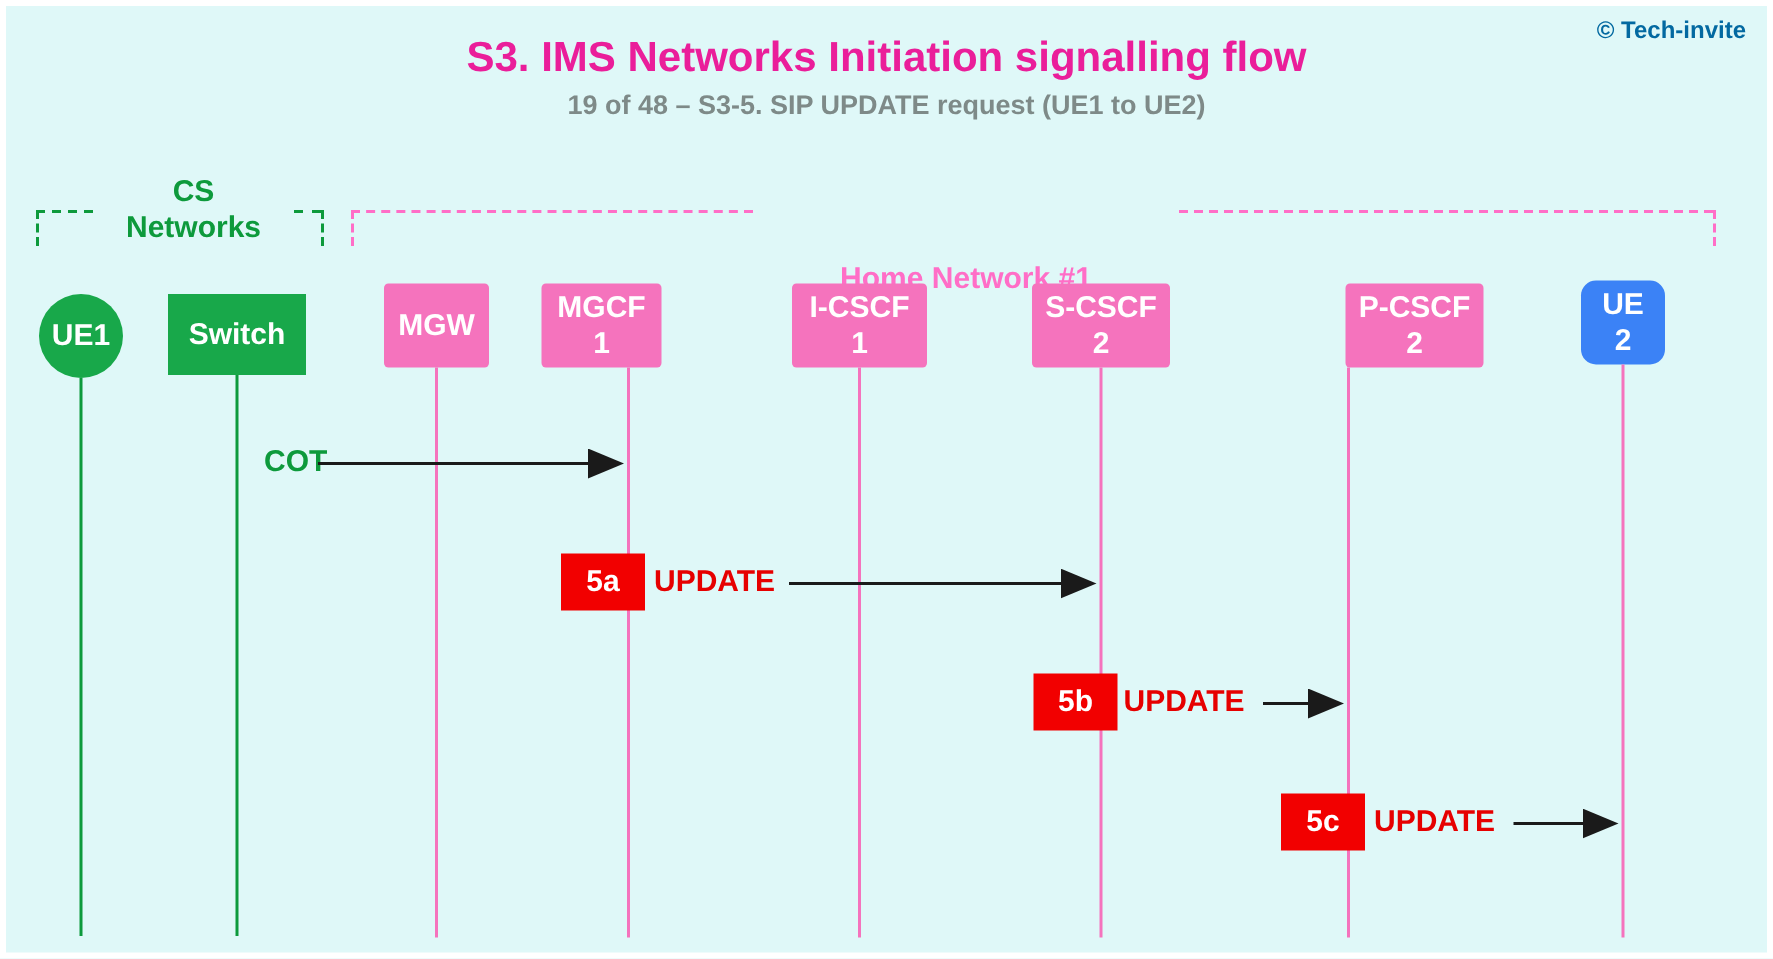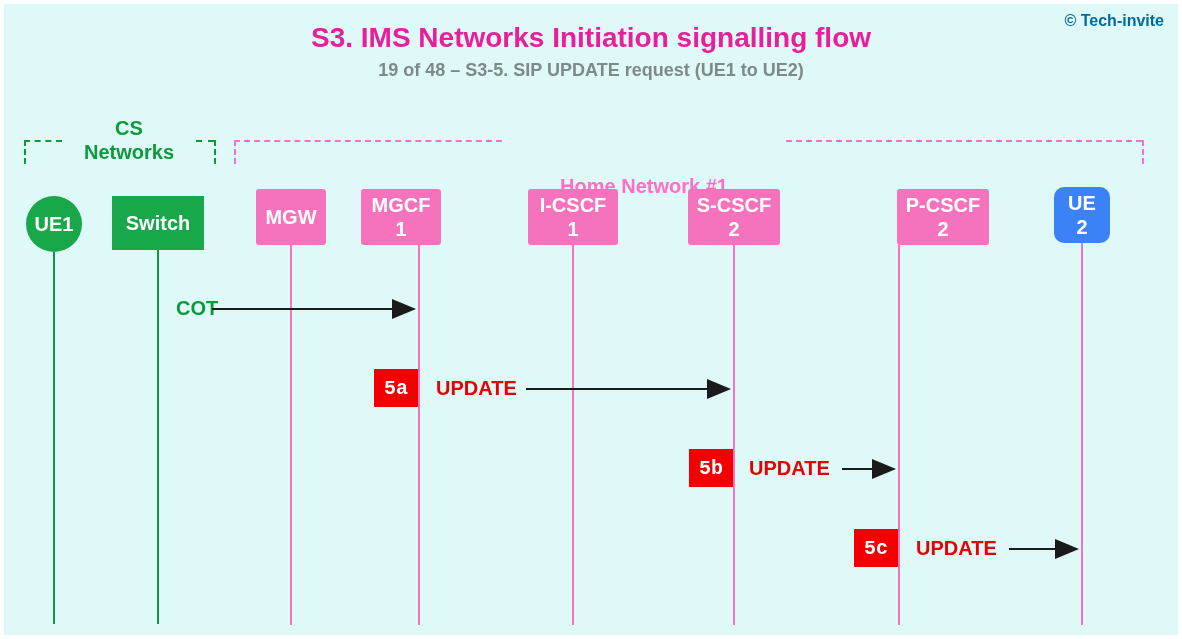--- a/index.html
+++ b/index.html
@@ -116,25 +116,24 @@
   }
   .msg-label.green { color: #0d9a3c; }
   .msg-label.red { color: #e60000; }
 
   .step-box {
     position: absolute;
     background: #f20000;
     color: #fff;
     font-size: 20px;
     font-weight: bold;
-    width: 44px; height: 38px;
+    width: 56px; height: 38px;
     display: flex;
     align-items: center;
     justify-content: center;
-    font-family: Liberation Mono, monospace;
   }
 
   svg.arrows {
     position: absolute;
     left: 0; top: 0;
     width: 1174px; height: 631px;
     pointer-events: none;
   }
 </style>
 </head>

